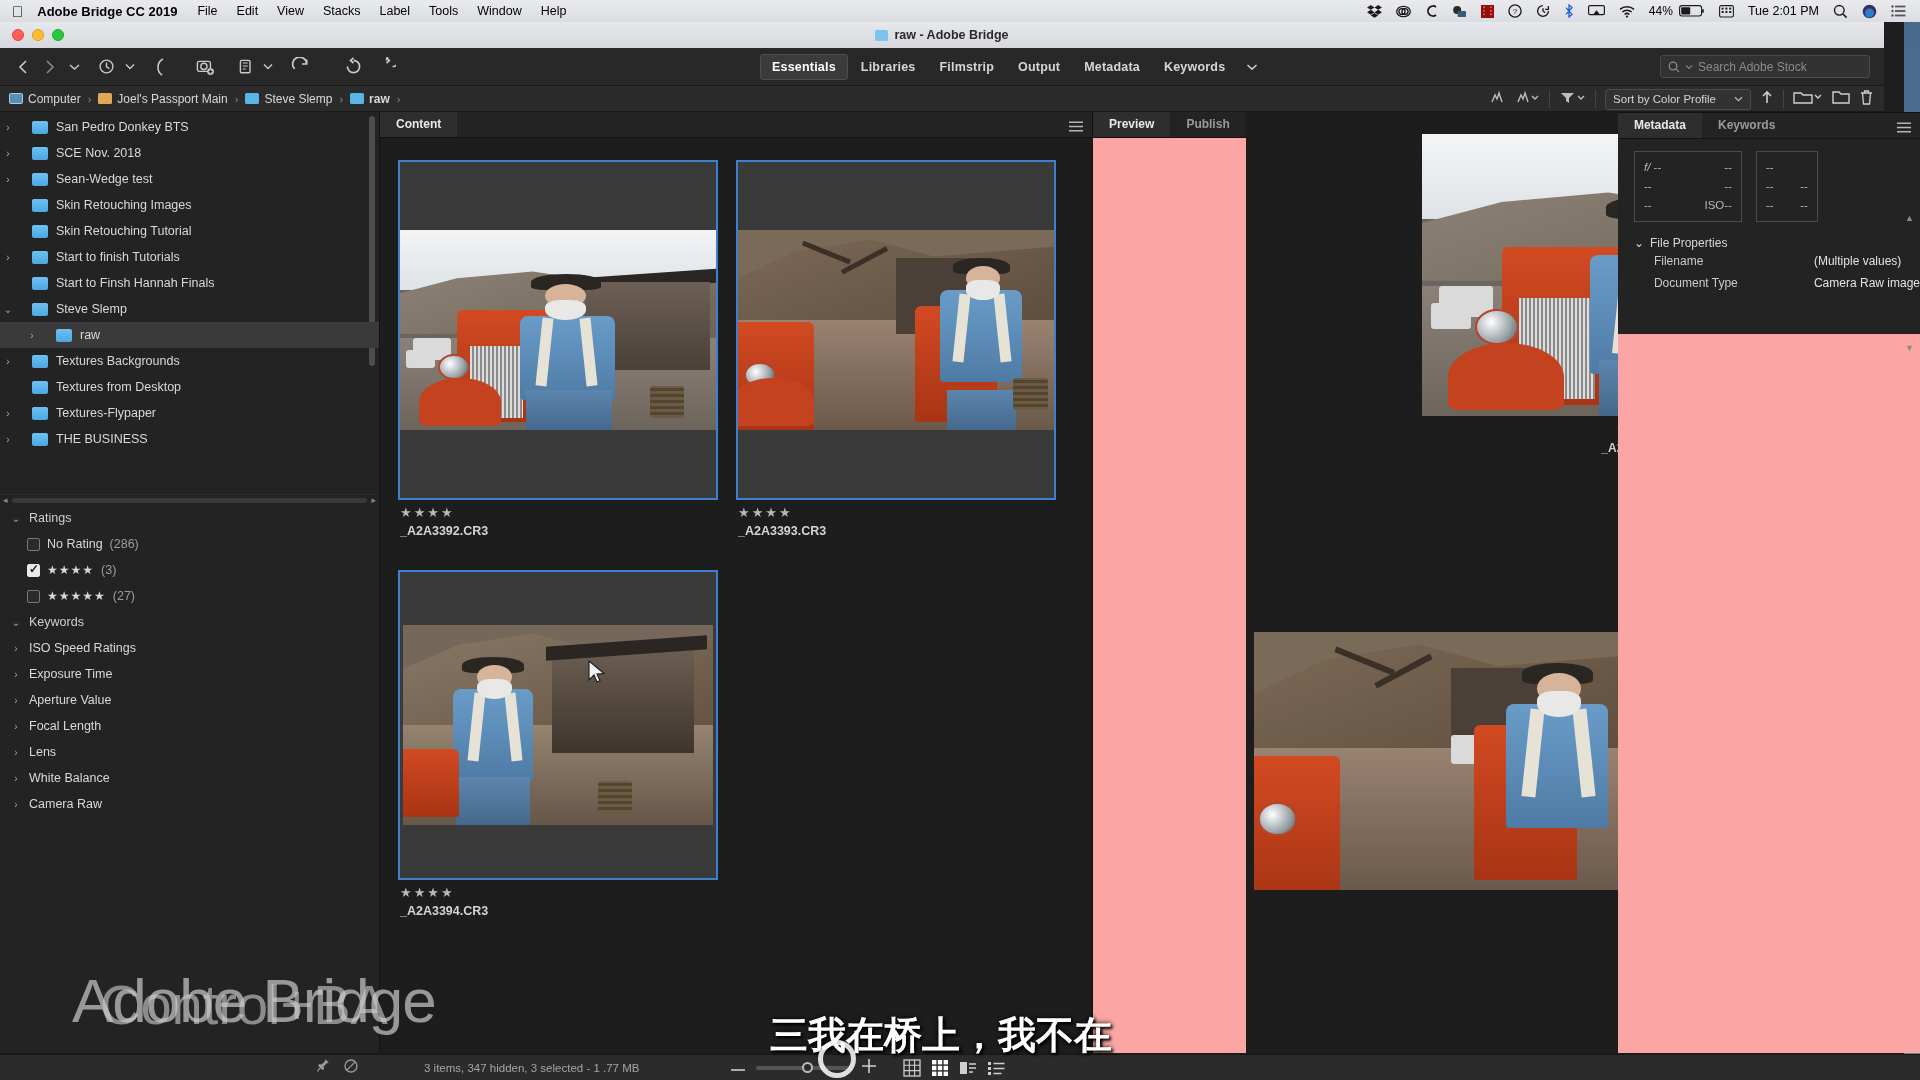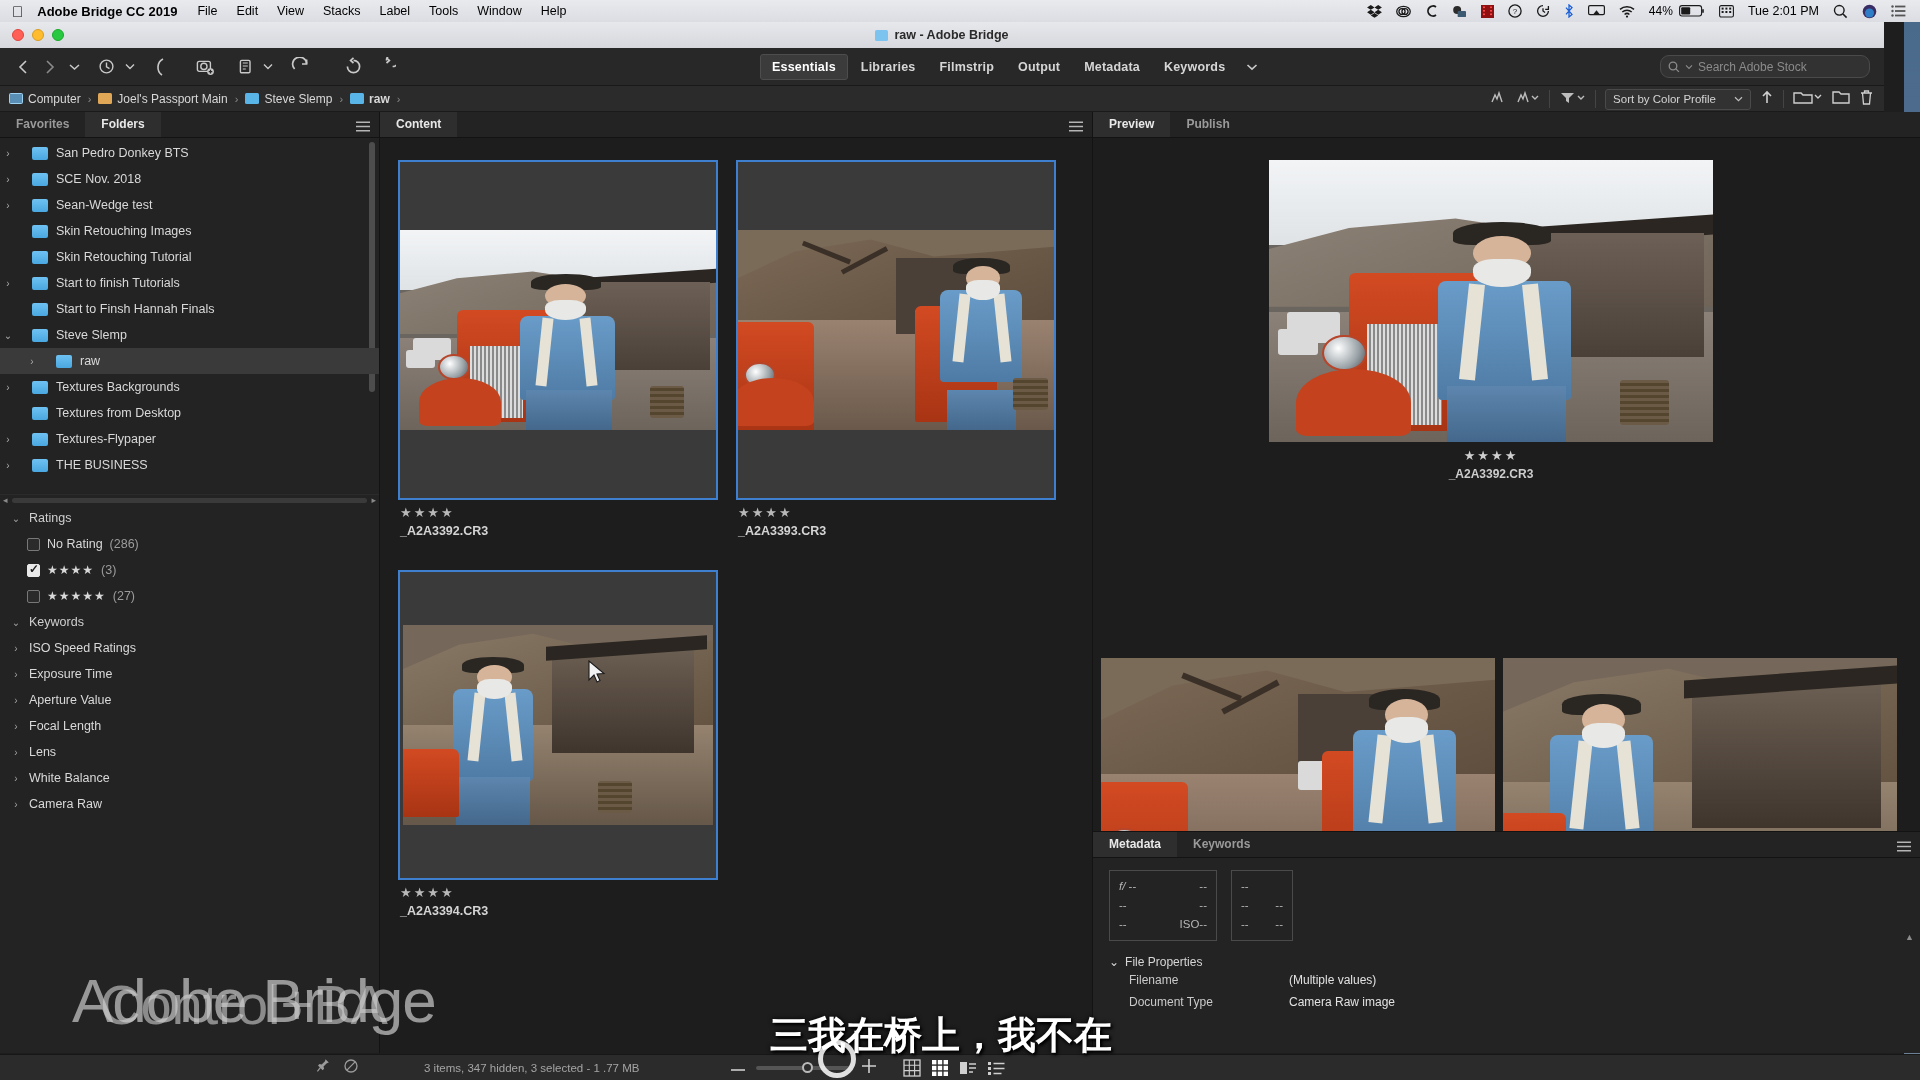--- a/index.html
+++ b/index.html
@@ -40,21 +40,21 @@
   
   #toolbar { height:38px; background:#282828; display:flex; align-items:center;
     position:relative; border-bottom:1px solid #191919; }
   .tb-ico { color:#c9c9c9; display:inline-flex; align-items:center; justify-content:center;
     height:38px; }
   .tb-group { display:flex; align-items:center; gap:3px; padding-left:10px;}
   #wsbar { position:absolute; left:760px; top:0; height:38px; display:flex; align-items:center; gap:2px;}
   .ws { font-size:12.5px; color:#d6d6d6; padding:5px 11px; border-radius:3px; font-weight:bold; letter-spacing:.2px;}
   .ws.active { background:#3b3b3b; border:1px solid #4d4d4d; color:#fff; }
   #stocksearch { position:absolute; right:14px; top:7px; width:210px; height:23px;
-    background:#323232; border:1px solid #4a4a4a; border-radius:9px; display:flex;
+    background:#323232; border:1px solid #4a4a4a; border-radius:3px; display:flex;
     align-items:center; padding:0 7px; gap:5px; color:#8b8b8b; font-size:12px;}
 
   
   #pathrow { height:26px; background:#2b2b2b; display:flex; align-items:center;
     position:relative; border-bottom:1px solid #1a1a1a; padding-left:9px; }
   .crumb { display:flex; align-items:center; gap:5px; font-size:12px; color:#d8d8d8; }
   .crumb + .sep { margin:0 7px; color:#8a8a8a; font-size:11px;}
   .cfolder { width:14px;height:11px;background:#59b4e8;border-radius:1.5px;display:inline-block;}
   .cfolder.tan { background:#e0a757; }
   .cscreen { width:14px;height:11px;background:#5a8fb5;border-radius:1.5px;display:inline-block;
@@ -63,21 +63,21 @@
     align-items:center; gap:9px; }
   .sortsel { background:#323232; border:1px solid #4a4a4a; border-radius:3px; height:21px;
     display:flex; align-items:center; padding:0 7px; gap:18px; font-size:11.5px; color:#d4d4d4; }
   .vdiv { width:1px; height:18px; background:#444; }
 
   
   #body { position:absolute; left:0; top:90px; width:1920px; height:941px; display:flex; }
   #leftcol { width:380px; background:#1f1f1f; display:flex; flex-direction:column;
     border-right:1px solid #131313; }
   #centercol { flex:1; background:#1d1d1d; display:flex; flex-direction:column; }
-  #rightcol { width:828px; background:#fca5a5; display:flex; flex-direction:column;
+  #rightcol { width:828px; background:#fca5a5; display:flex; 
     border-left:1px solid #131313;}
 
   
   .ptabs { height:26px; background:#232323; display:flex; align-items:flex-end;
     position:relative; border-bottom:1px solid #131313;}
   .ptab { font-size:12px; color:#9a9a9a; padding:5px 16px 6px; font-weight:bold; }
   .ptab.active { background:#2e2e2e; color:#e8e8e8; }
   .phamburger { position:absolute; right:9px; top:6px; color:#b5b5b5; }
 
   
@@ -549,30 +549,20 @@
         <svg width="15" height="17" viewBox="0 0 15 17">
             <path d="M2 4h11M5.5 4V2h4v2M3.5 4l1 11h6l1-11" fill="none" stroke="#cfcfcf" stroke-width="1.3"></path>
           </svg></span>
     </div>
   </div>
 
   <div id="body">
 
     <div id="leftcol">
 
-      <div class="ptabs">
-        <span class="ptab">Favorites</span>
-        <span class="ptab active">Folders</span>
-        <span class="phamburger">
-          <svg width="14" height="11" viewBox="0 0 14 11">
-              <g stroke="#b5b5b5" stroke-width="1.4">
-                <path d="M0 1.2h14M0 5.5h14M0 9.8h14"></path>
-              </g>
-            </svg></span>
-      </div>
 
       <div id="tree">
         <div id="treefade"></div>
         <div id="treescroll"></div>
         <div class="trow">
             <span class="arrow">›</span>
             <span class="tfolder"></span>
             <span>San Pedro Donkey BTS</span>
           </div>
         <div class="trow">

